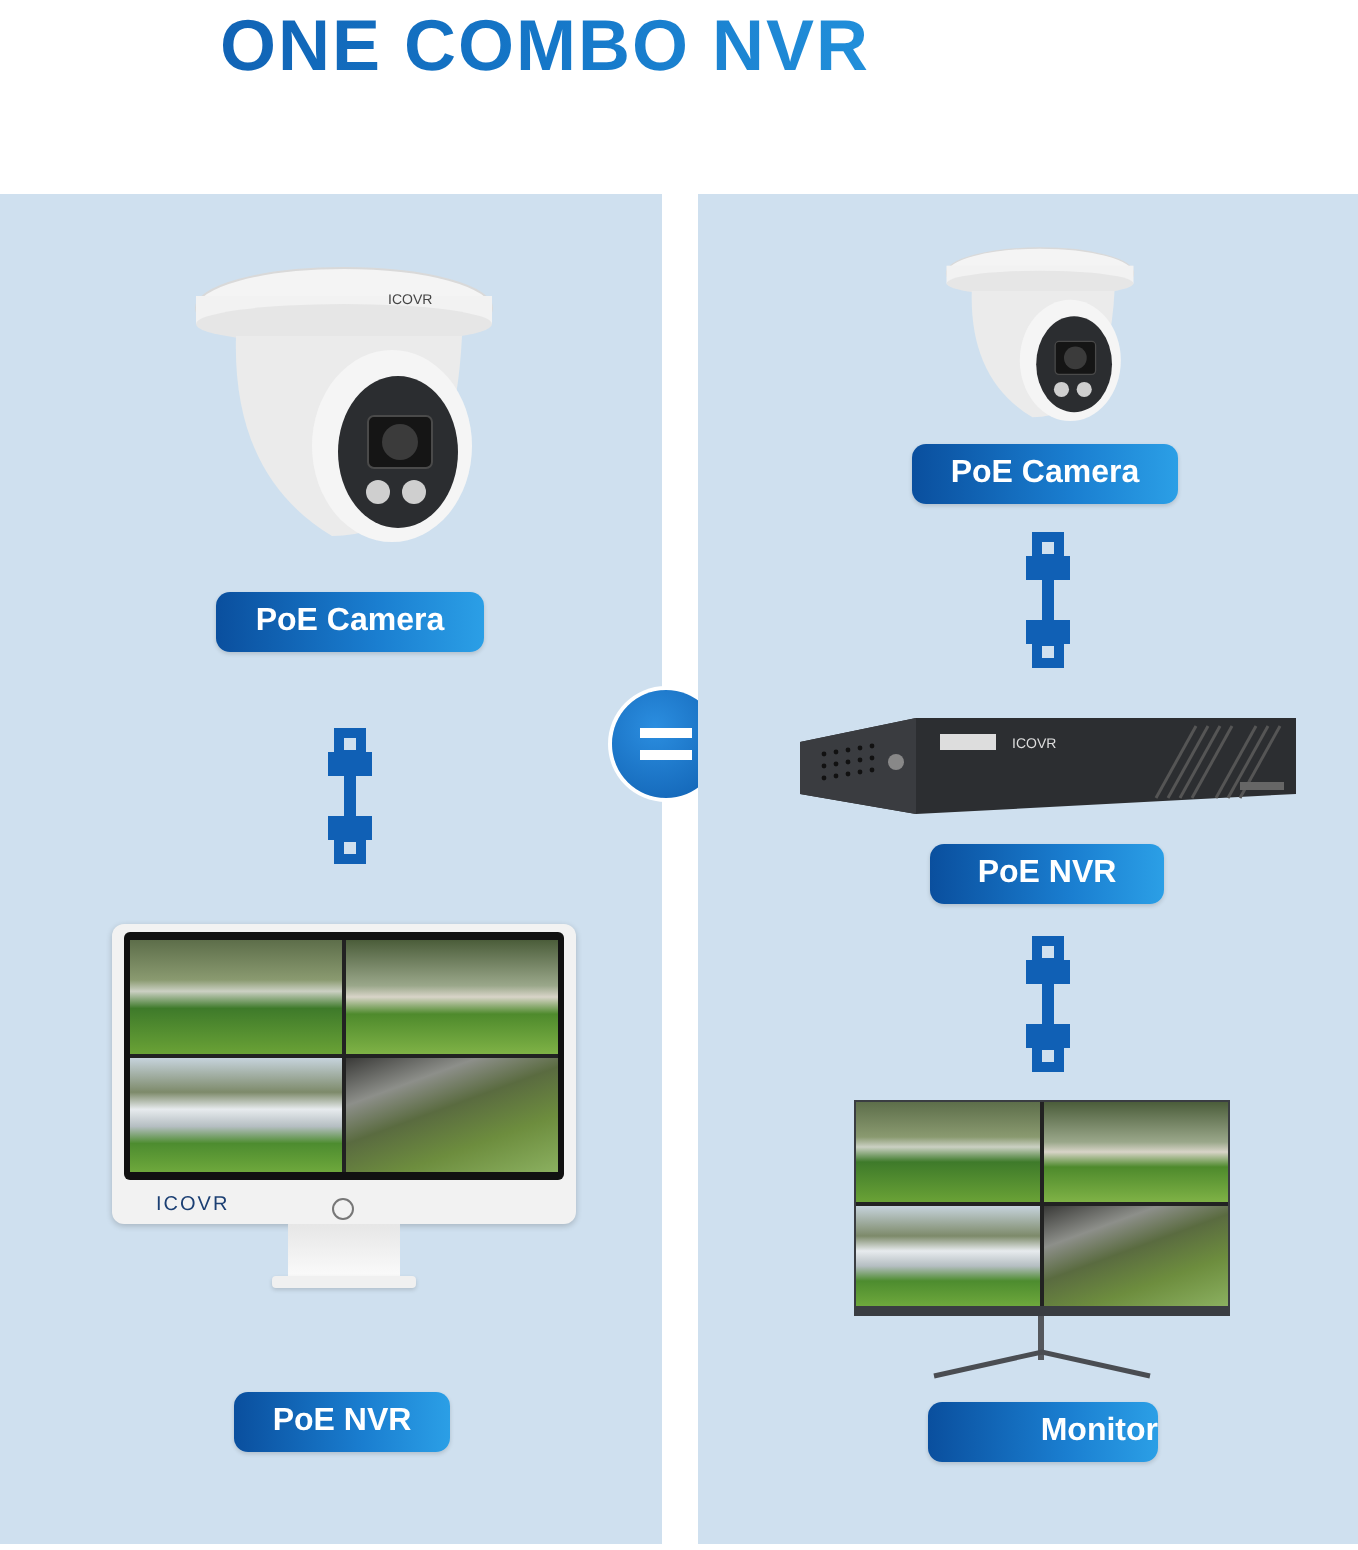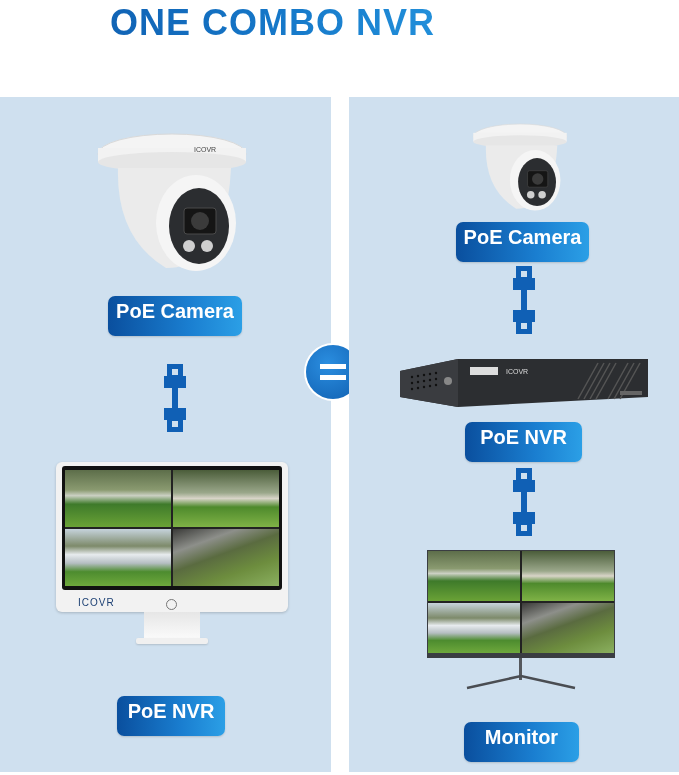--- a/index.html
+++ b/index.html
@@ -5,22 +5,22 @@
   html, body { margin:0; padding:0; }
   body { width:679px; height:775px; background:#ffffff; position:relative; overflow:hidden;
          font-family:"Liberation Sans", sans-serif; }
   .title { position:absolute; left:0; top:2px; width:545px; text-align:center;
            font-size:36px; font-weight:bold; letter-spacing:1px;
            background:linear-gradient(90deg,#0e56a8 0%,#1577c8 50%,#2a9fe6 100%);
            -webkit-background-clip:text; background-clip:text; color:transparent; }
   .panel { position:absolute; top:97px; height:675px; background:#cfe0ef; }
   .panel.left { left:0; width:331px; }
   .panel.right { left:349px; width:330px; }
-  .pill { position:absolute; height:40px; border-radius:7px; color:#fff; font-weight:bold;
-          font-size:20px; line-height:30px; text-align:center;
+  .pill { position:absolute; height:30px; border-radius:7px; color:#fff; font-weight:bold;
+          font-size:16px; line-height:30px; text-align:center;
           background:linear-gradient(90deg,#0a4f9e 0%,#1a7ed0 60%,#2b9fe6 100%);
           box-shadow:0 1px 2px rgba(0,0,0,.15); }
   .connector { position:absolute; width:22px; height:72px; }
   .equals { position:absolute; left:306px; top:345px; width:54px; height:54px; border-radius:50%;
             background:radial-gradient(circle at 40% 35%,#2b8ee0,#0f5fb0);
             box-shadow:0 0 0 2px #ffffff; }
   .equals::before, .equals::after { content:""; position:absolute; left:14px; width:26px; height:5px; background:#fff; }
   .equals::before { top:19px; } .equals::after { top:30px; }
   .cam { position:absolute; }
   .nvr { position:absolute; left:398px; top:353px; width:252px; height:55px; }
@@ -163,13 +163,13 @@
     <div class="feed f2"></div>
     <div class="feed f3"></div>
     <div class="feed f4"></div>
   </div>
   <div style="position:absolute;left:92px;top:108px;width:3px;height:22px;background:#55585d;"></div>
   <svg style="position:absolute;left:38px;top:124px" width="112" height="16" viewBox="0 0 112 16">
     <polyline points="2,14 56,2 110,14" fill="none" stroke="#4a4d52" stroke-width="2.5"></polyline>
   </svg>
 </div>
 
-<div class="pill" style="left:464px;top:722px;width:115px;">Monitor</div>
+<div class="pill" style="left:464px;top:701px;width:115px;text-align:right;">Monitor</div>
 
 </body></html>

